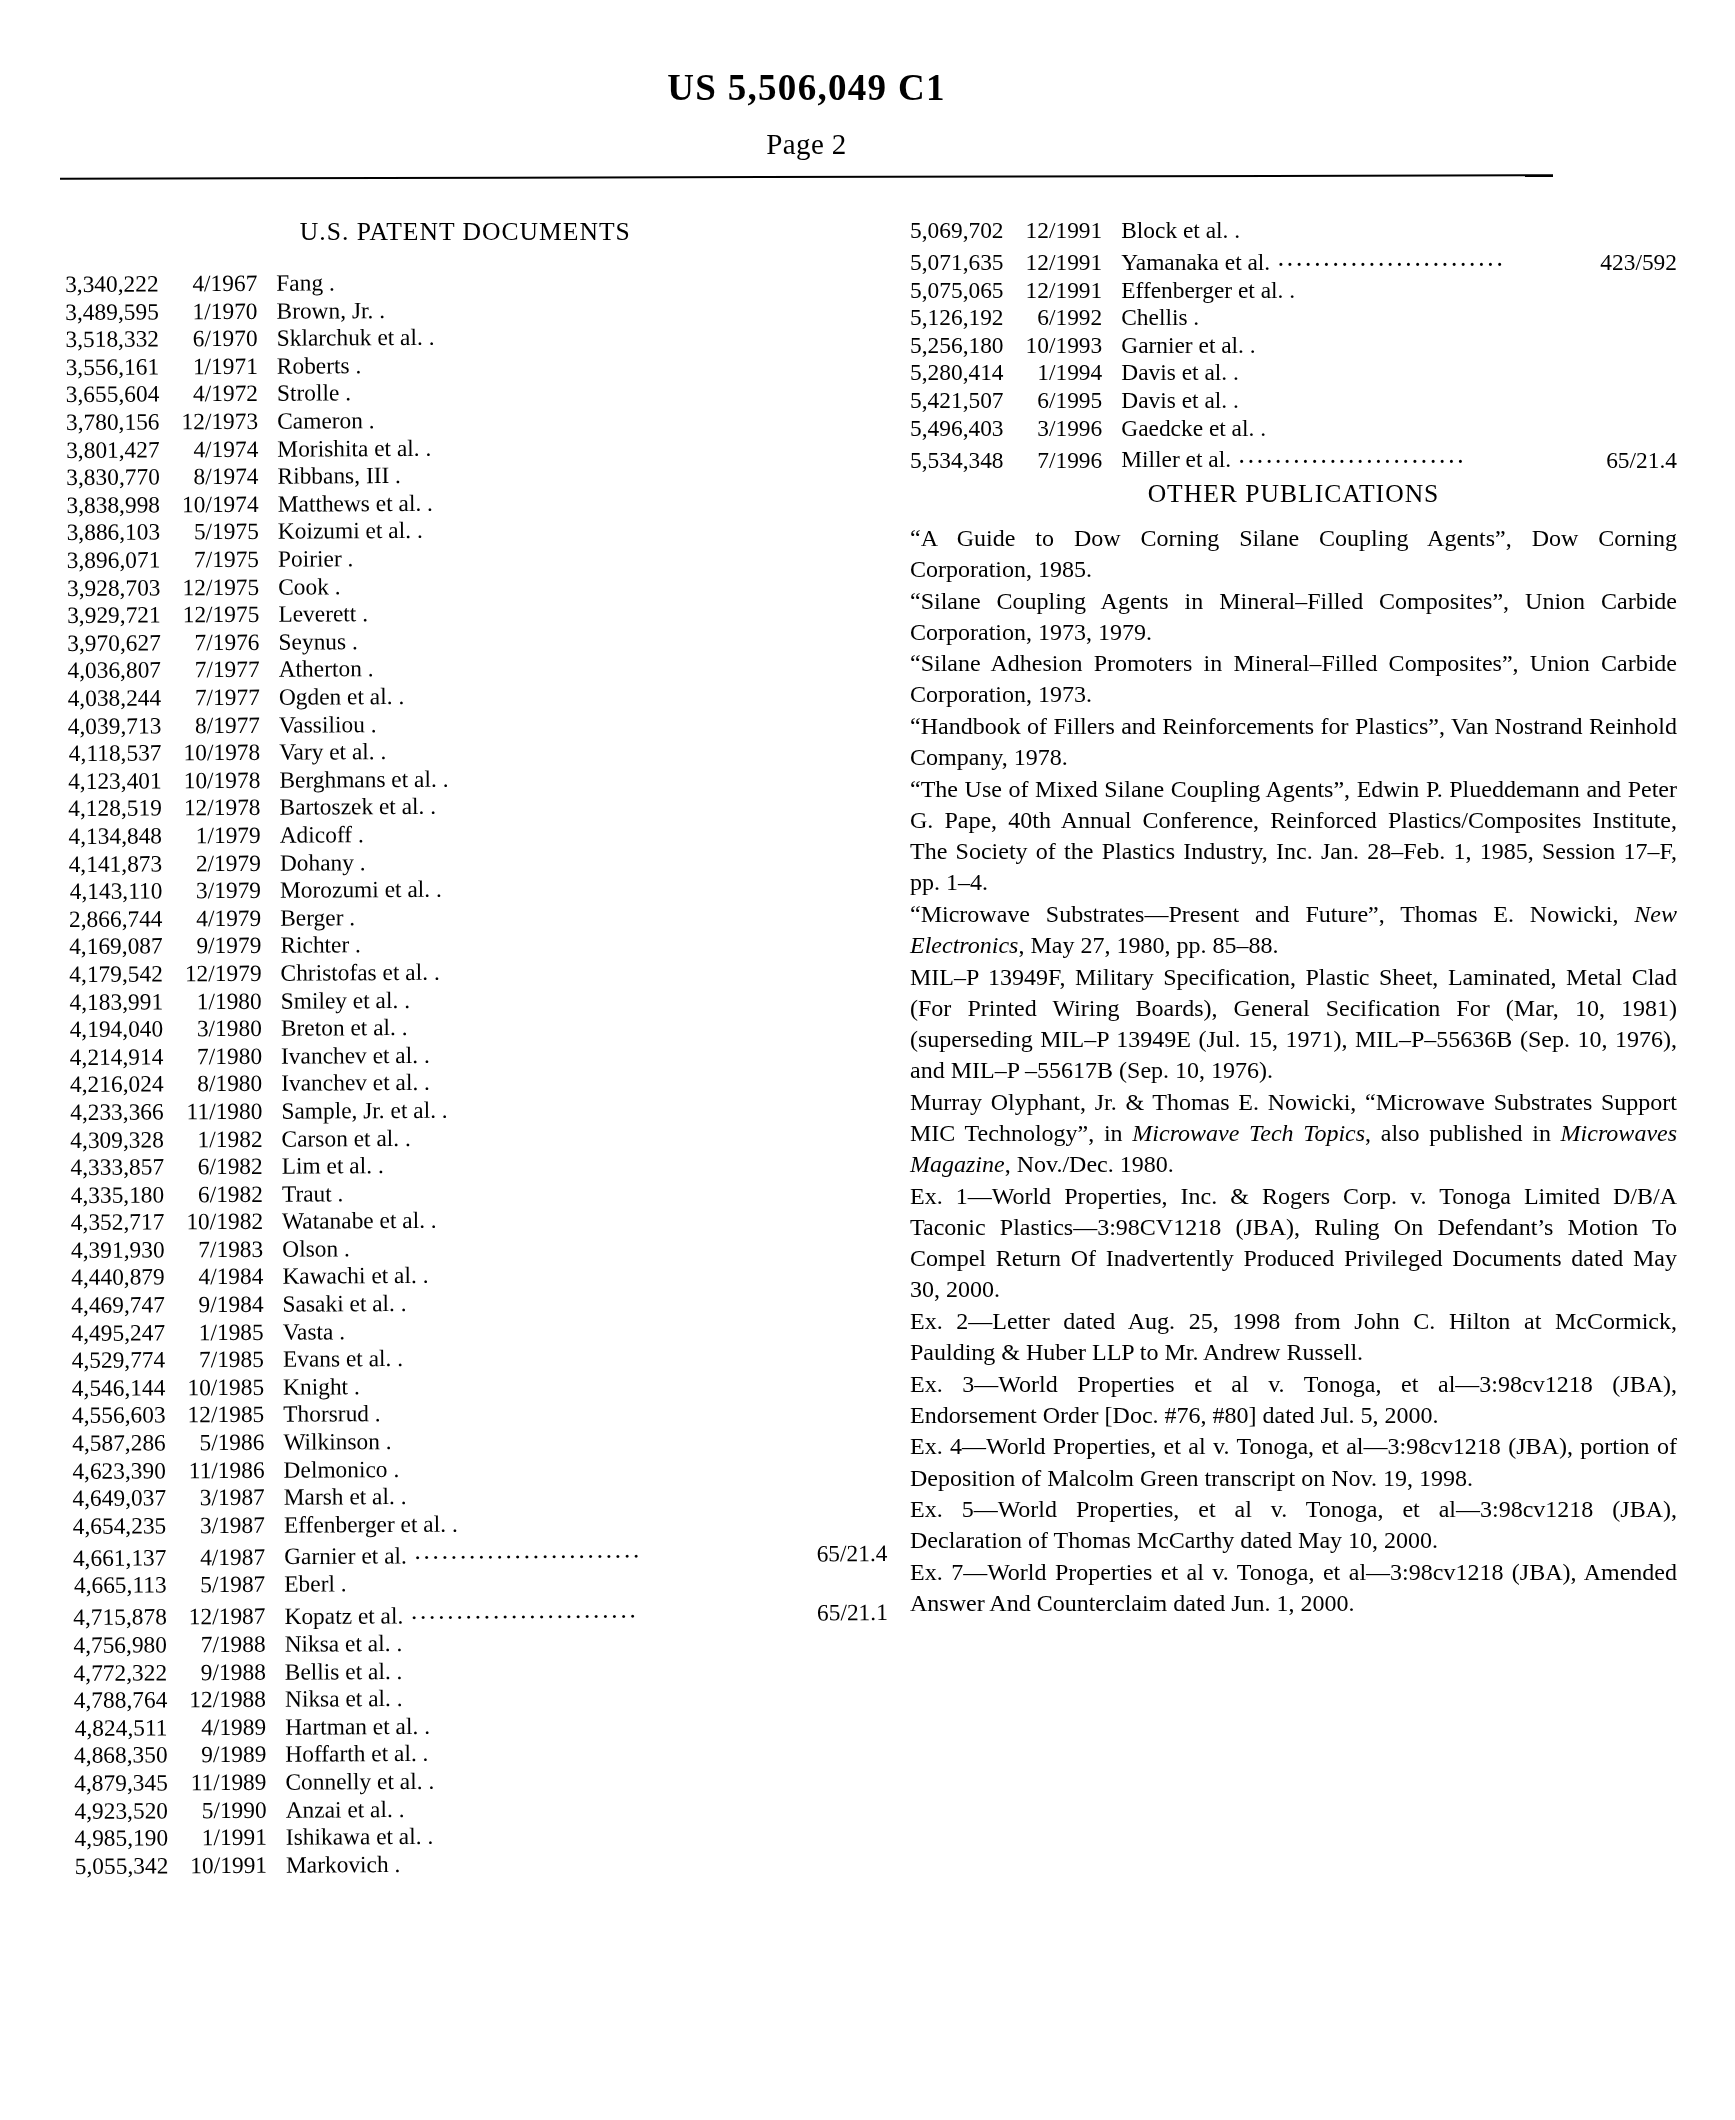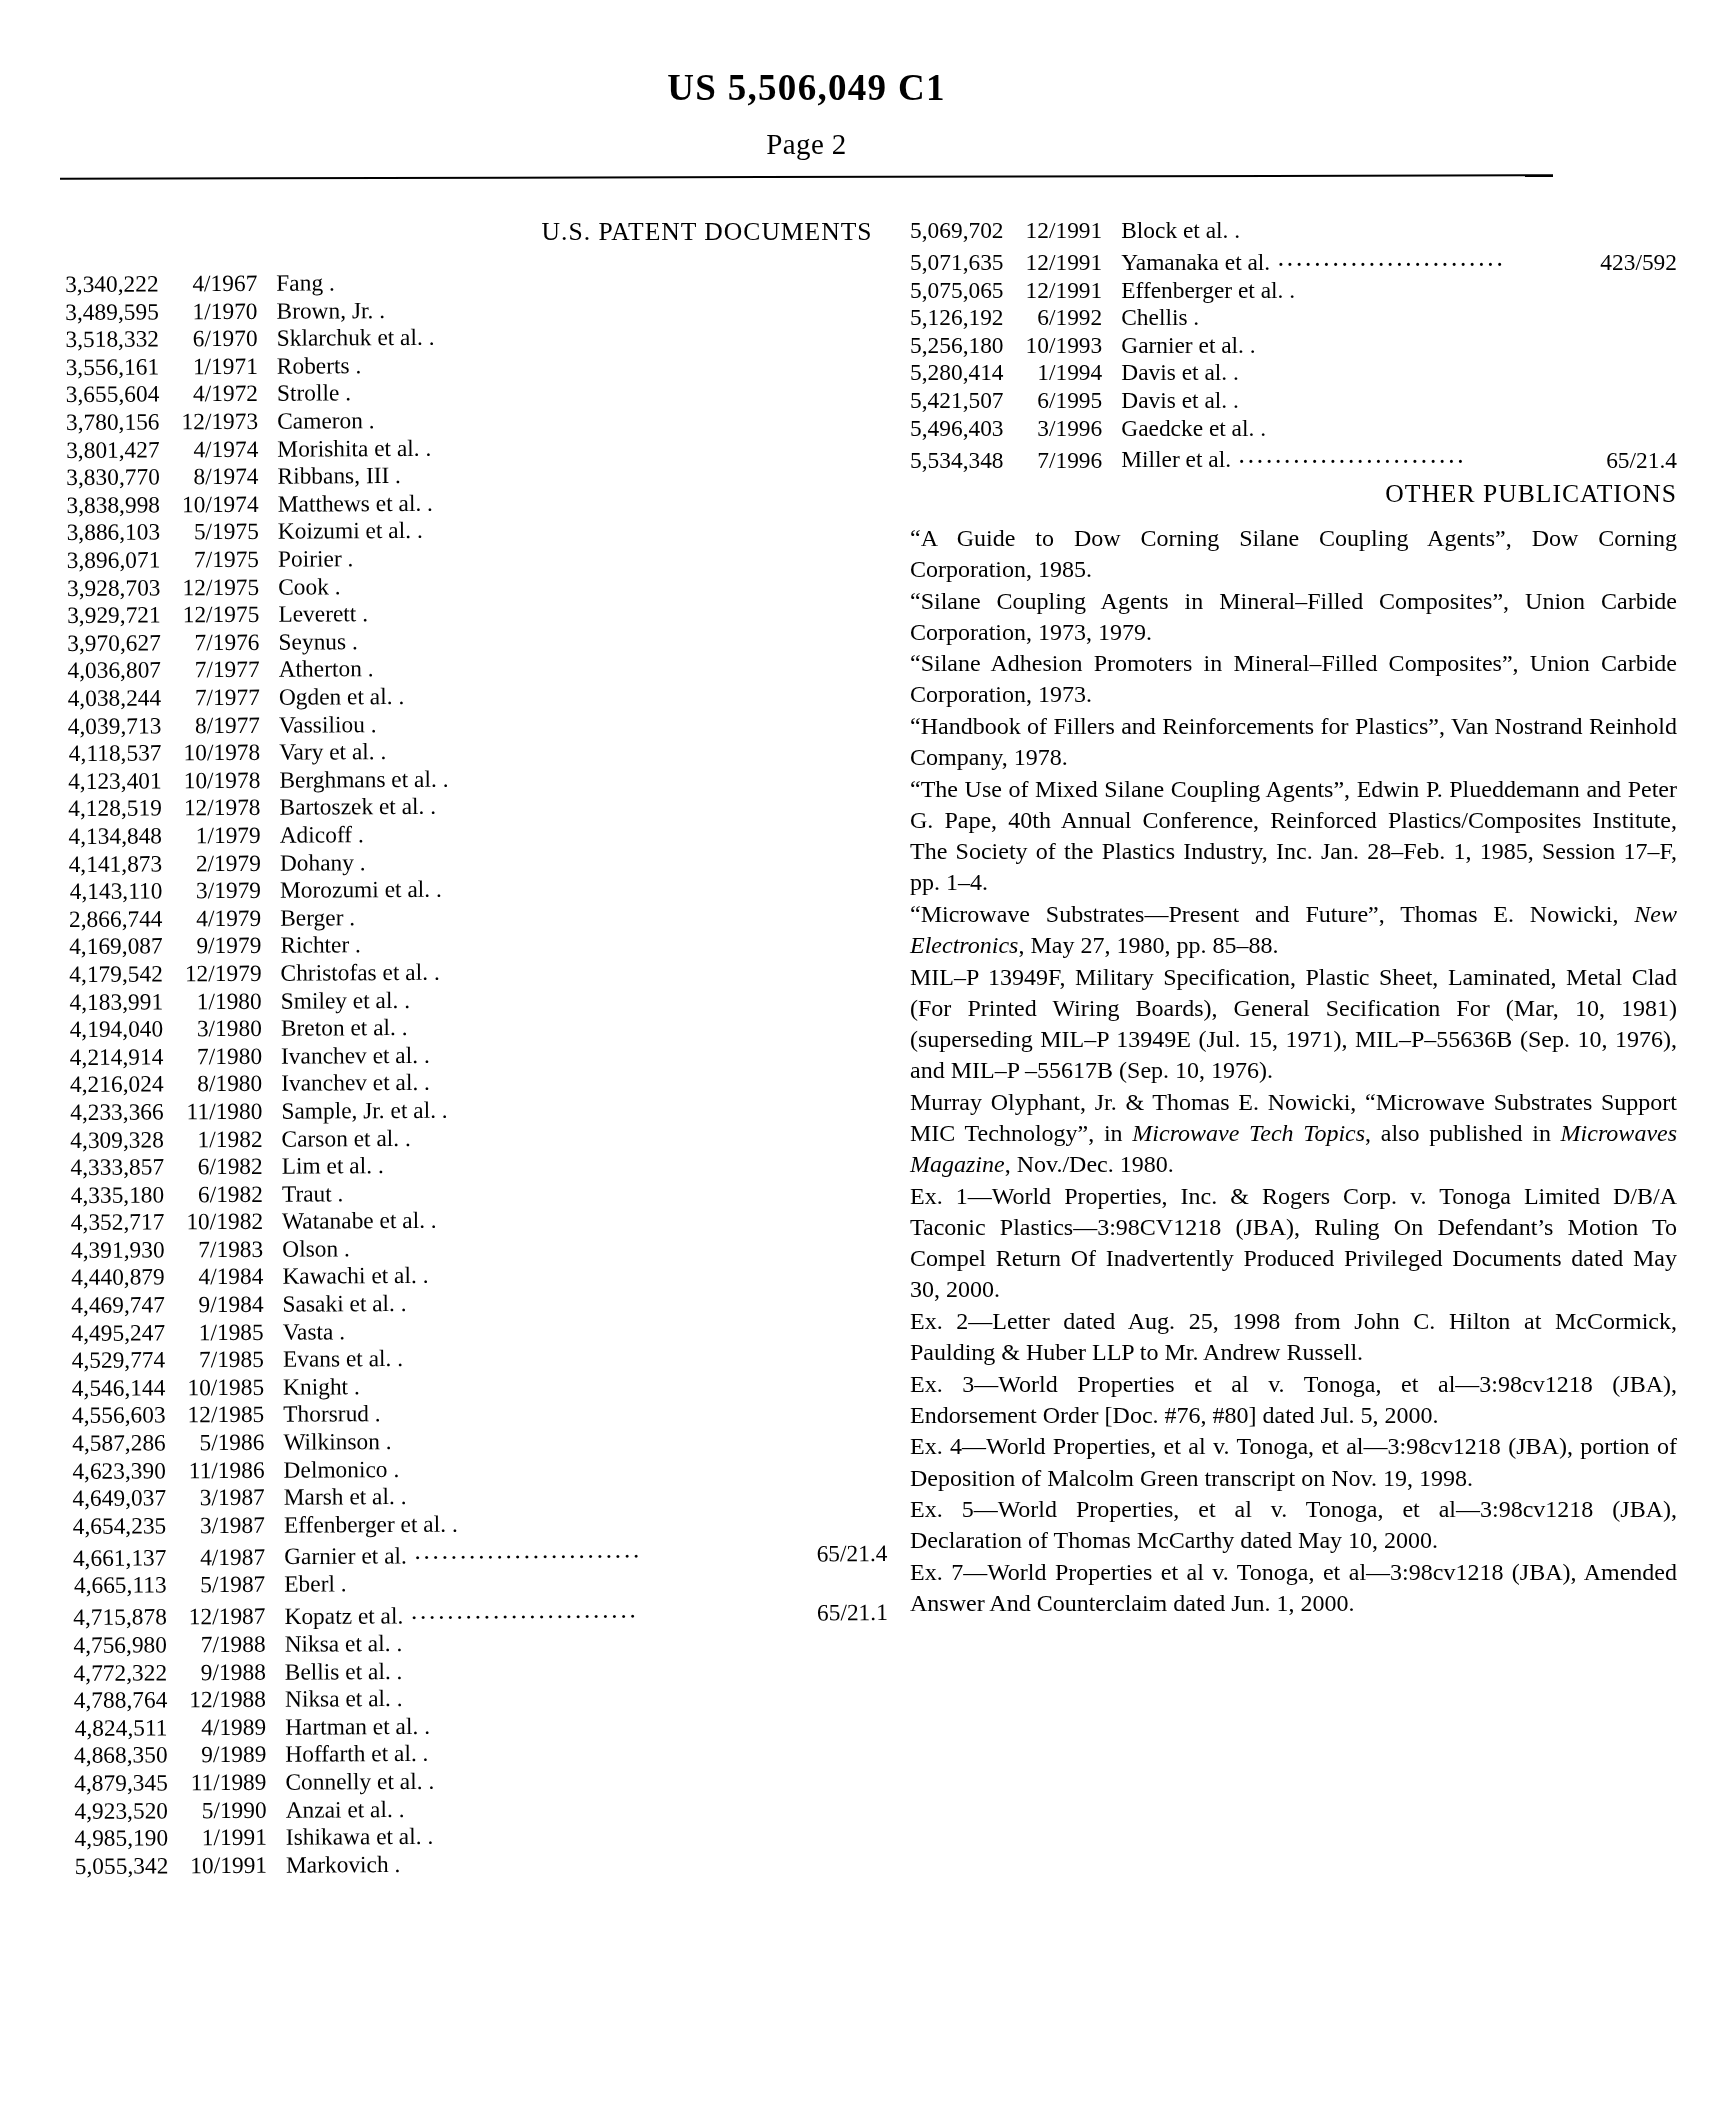--- a/index.html
+++ b/index.html
@@ -61,21 +61,21 @@
     box-sizing: border-box;
   }
   .col-right {
     width: 784px;
     flex: 0 0 784px;
     box-sizing: border-box;
     padding-left: 17px;
   }
 
   .section-head {
-    text-align: right;
+    text-align: center;
     font-size: 25.6px;
     letter-spacing: 1px;
     margin-bottom: 24px;
     white-space: nowrap;
   }
   .section-head.pubs {
     margin-top: 5px;
     margin-bottom: 13.6px;
   }
 

